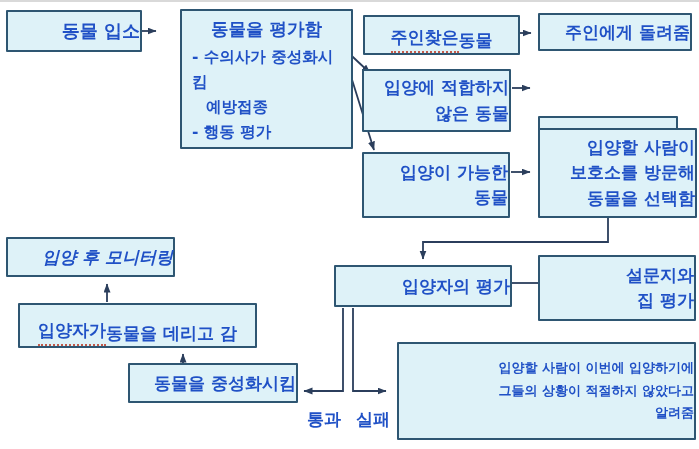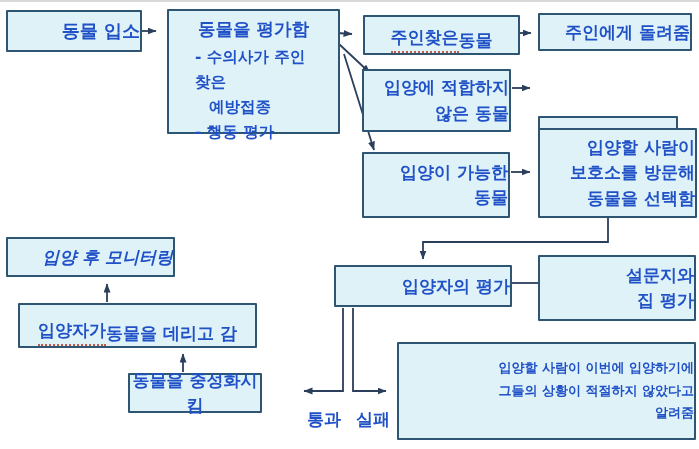--- a/index.html
+++ b/index.html
@@ -70,23 +70,23 @@
 
     <line x1="183" y1="372" x2="183" y2="354" marker-end="url(#arw)"></line>
 
     <line x1="107" y1="302" x2="107" y2="284" marker-end="url(#arw)"></line>
   </svg>
 
   <div class="node" style="left:6px;top:10px;width:136px;height:42px;font-size:18px;">
     <span>동물 입소</span>
   </div>
 
-  <div class="node left-align" style="left:167px;top:9px;width:173px;height:125px;padding:2px 20px;">
+  <div class="node left-align" style="left:180px;top:9px;width:173px;height:140px;padding:2px 4px;">
     <div class="evaluate-title">동물을 평가함</div>
-    <div class="evaluate-bullet">- 수의사가 주인찾은</div>
+    <div class="evaluate-bullet">- 수의사가 중성화시킴</div>
     <div class="evaluate-bullet indent">예방접종</div>
     <div class="evaluate-bullet">- 행동 평가</div>
   </div>
 
   <div class="node" style="left:363px;top:15px;width:157px;height:40px;flex-direction:row;">
     <span class="squiggle">주인찾은</span>
       <span> 동물</span>
   </div>
 
   <div class="node" style="left:538px;top:13px;width:154px;height:38px;">
@@ -130,19 +130,19 @@
 
   <div class="node" style="left:6px;top:237px;width:169px;height:40px;font-style:italic;">
     <span>입양 후 모니터링</span>
   </div>
 
   <div class="node" style="left:18px;top:303px;width:239px;height:45px;flex-direction:row;">
     <span class="squiggle">입양자가</span>
       <span> 동물을 데리고 감</span>
   </div>
 
-  <div class="node" style="left:128px;top:373px;width:134px;height:40px;">
+  <div class="node" style="left:128px;top:363px;width:170px;height:40px;">
     <span>동물을 중성화시킴</span>
   </div>
 
   <div class="edge-label" style="left:304px;top:408px;">통과</div>
   <div class="edge-label" style="left:353px;top:408px;">실패</div>
 </div>
 
 </body></html>

